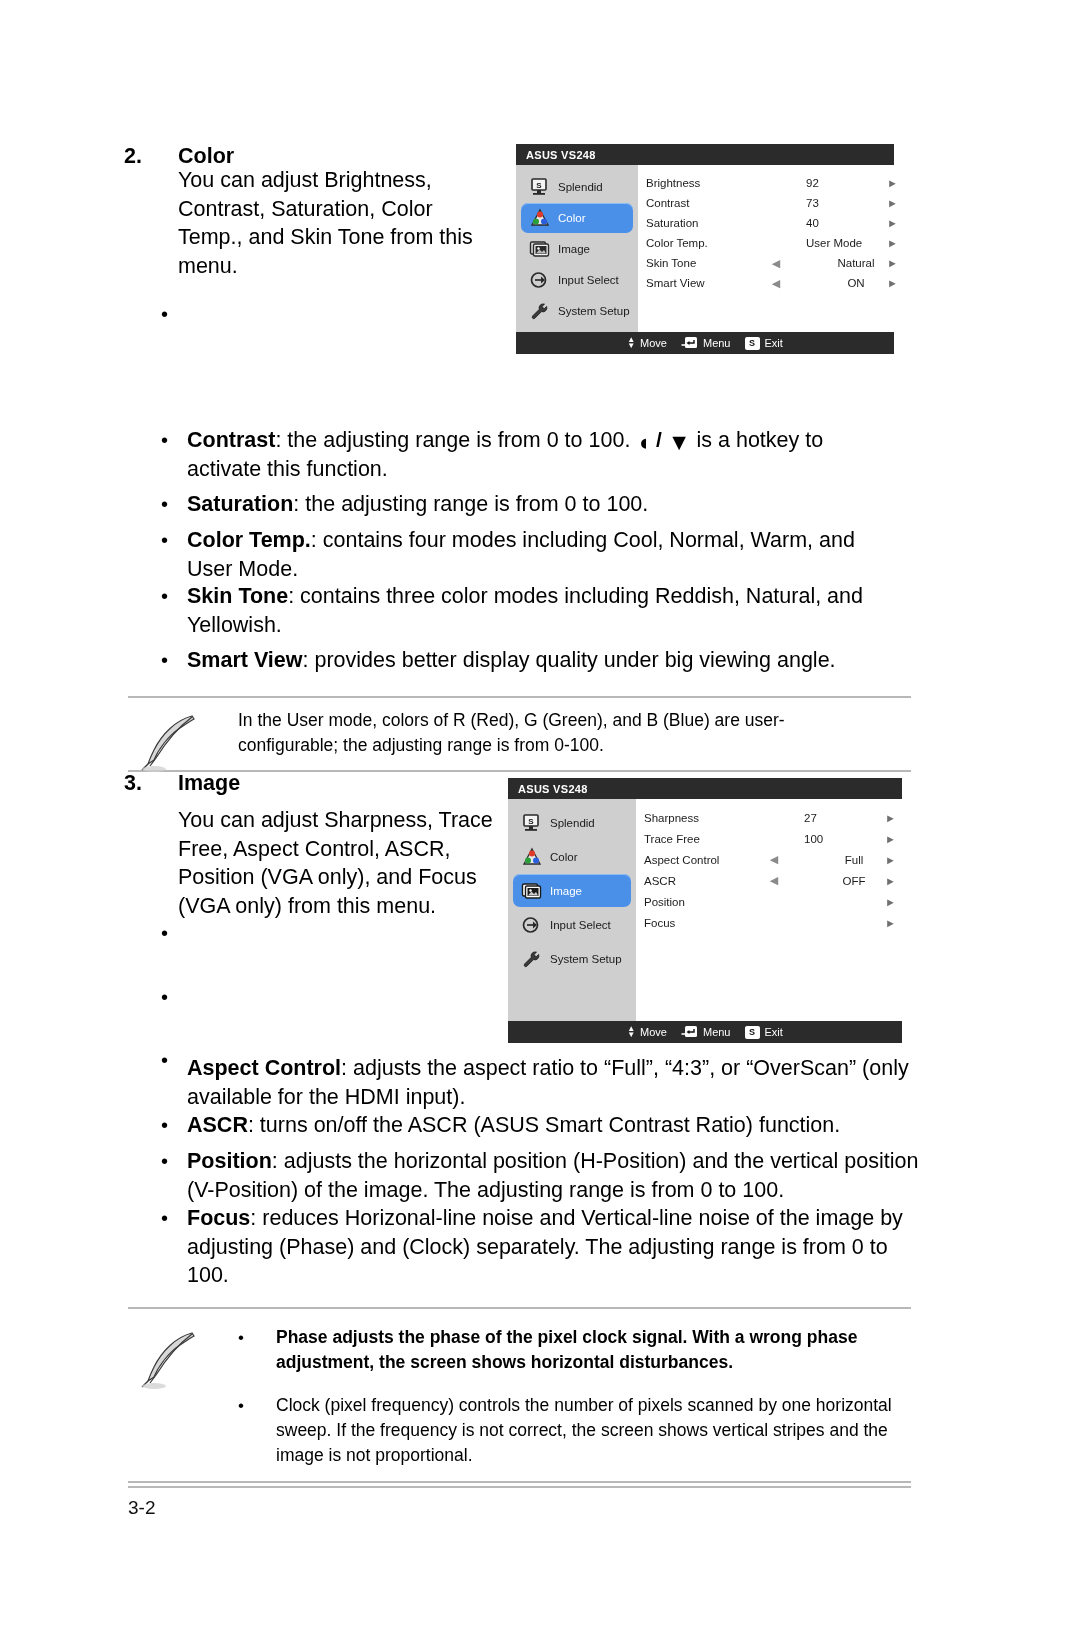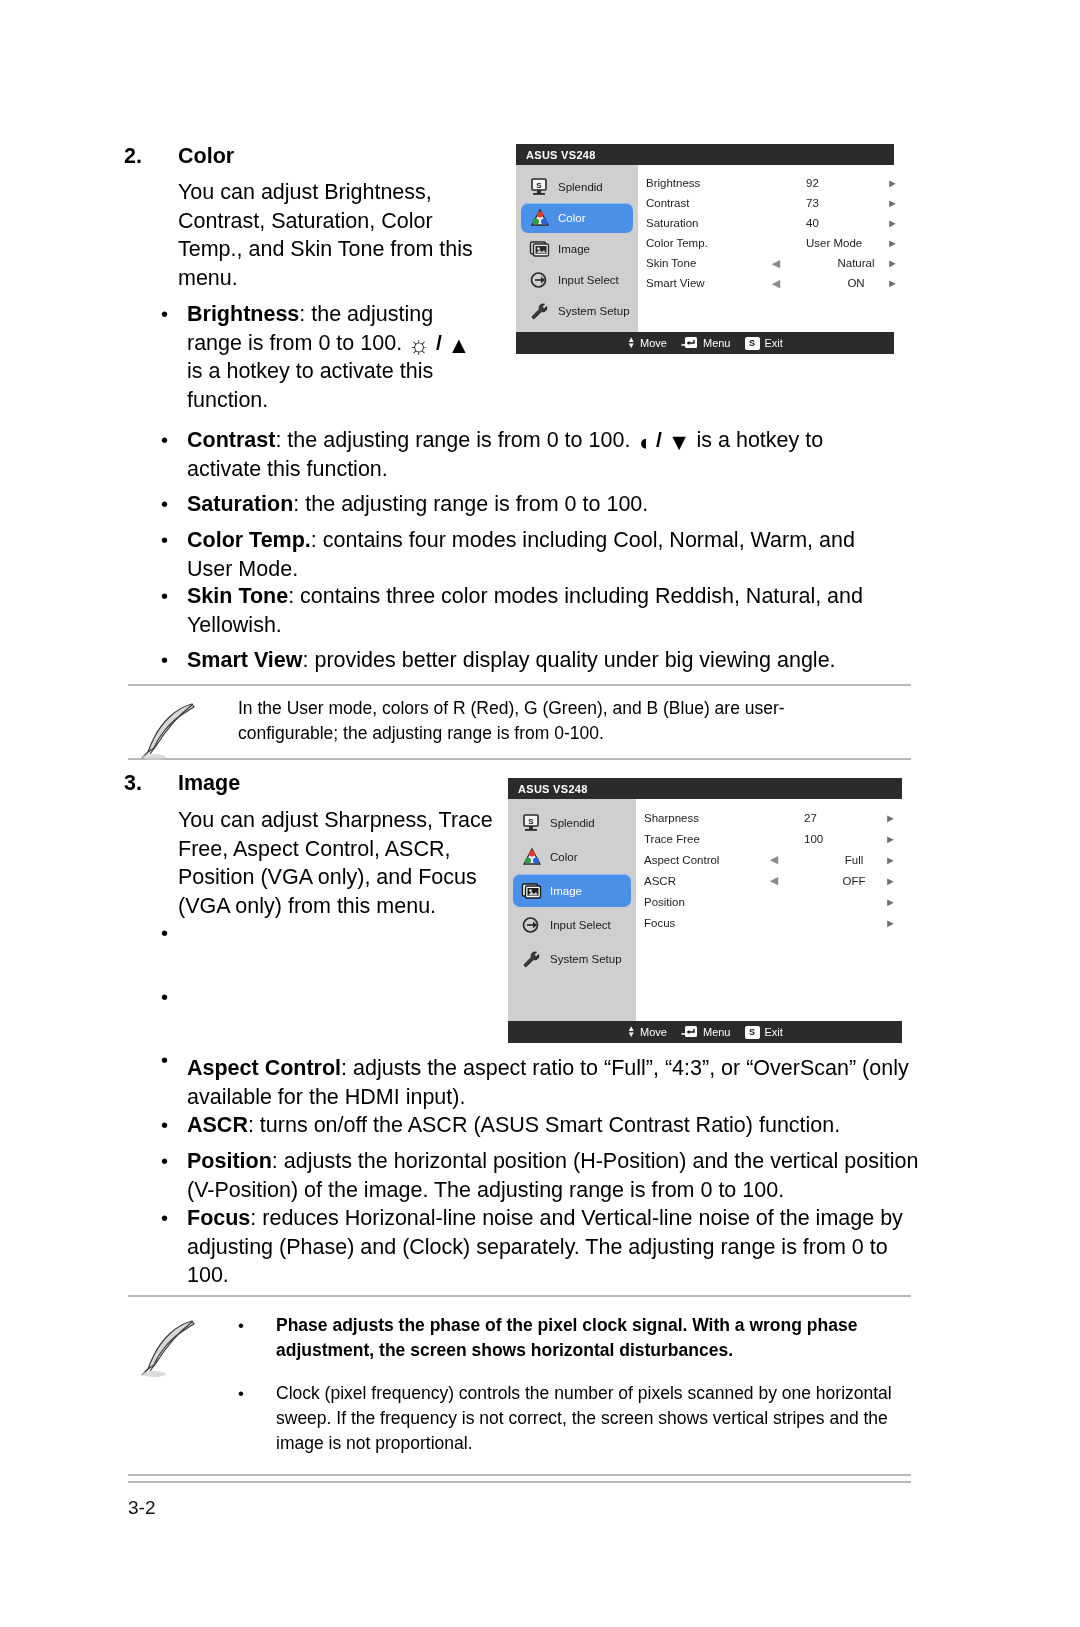--- a/index.html
+++ b/index.html
@@ -171,20 +171,21 @@
     font-size: 9px;
     border-radius: 2px;
   }
 
   
   .note {
     position: absolute;
     border-top: 2px solid #b8b8b8;
     border-bottom: 2px solid #b8b8b8;
     box-sizing: border-box;
+    margin-top: 12px;
   }
   .note-inner {
     display: flex;
     padding: 10px 0 12px 0;
   }
   .note-icon {
     width: 110px;
     flex: 0 0 110px;
     position: relative;
   }
@@ -212,27 +213,24 @@
   .glyph-sun { font-size: 24px; }
 </style>
 </head>
 <body>
 
 <div class="page">
 
   <div class="sec-num" style="left:124px; top:144px;">2.</div>
   <div class="sec-title" style="left:178px; top:144px;">Color</div>
 
-  <div class="narrow-para" style="top:178px;">You can adjust Brightness, Contrast, Saturation, Color Temp., and Skin Tone from this menu.</div>
+  <div class="narrow-para" style="top:166px;">You can adjust Brightness, Contrast, Saturation, Color Temp., and Skin Tone from this menu.</div>
 
   <div class="bullet-row" style="left:155px; top:300px; width:350px;">
     <div class="bullet-dot">•</div>
-    <div class="bullet-body" style="width:300px;">
-      <span class="bold">Brightness</span><span>: the adjusting range is from 0 to 100. </span><span class="glyph glyph-sun">☼</span><span class="bold" style="font-size:21px;"> / </span><span class="glyph">▲</span><span> is a hotkey to activate this function.</span>
-    </div>
   </div>
 
   <div class="bullet-row" style="left:155px; top:426px; width:760px;">
     <div class="bullet-dot">•</div>
     <div class="bullet-body" style="width:715px;">
       <span class="bold">Contrast</span><span>: the adjusting range is from 0 to 100. </span><span class="glyph">◖</span><span class="bold" style="font-size:21px;"> / </span><span class="glyph">▼</span><span> is a hotkey to activate this function.</span>
     </div>
   </div>
 
   <div class="bullet-row" style="left:155px; top:490px; width:760px;">

